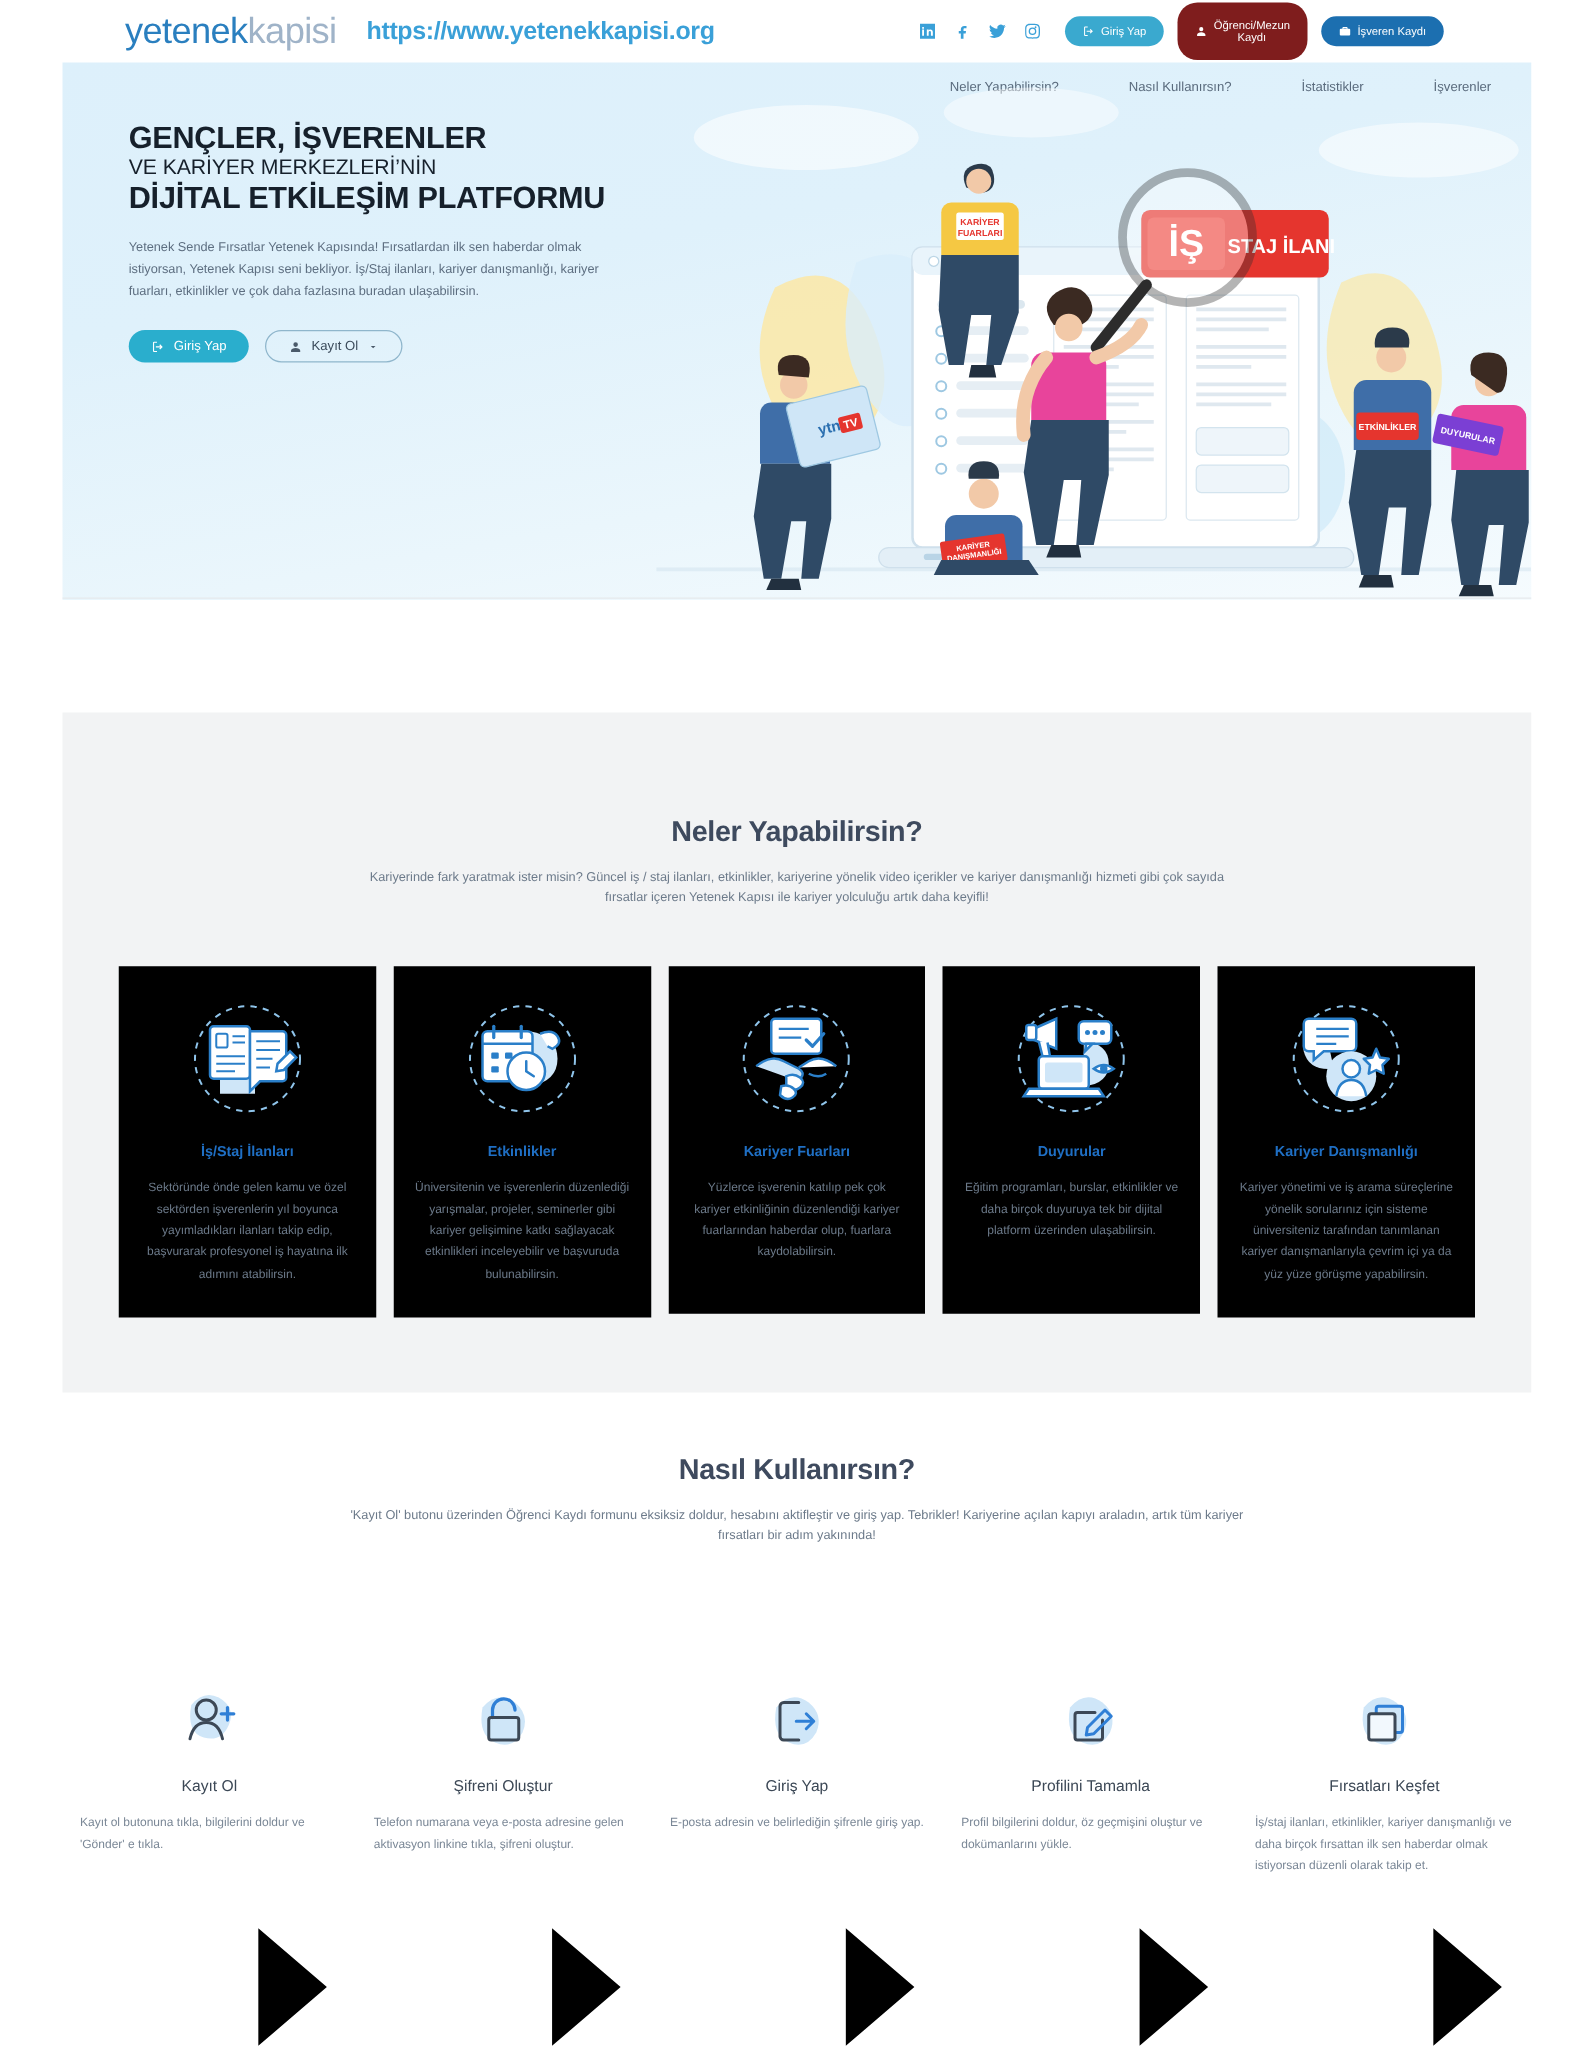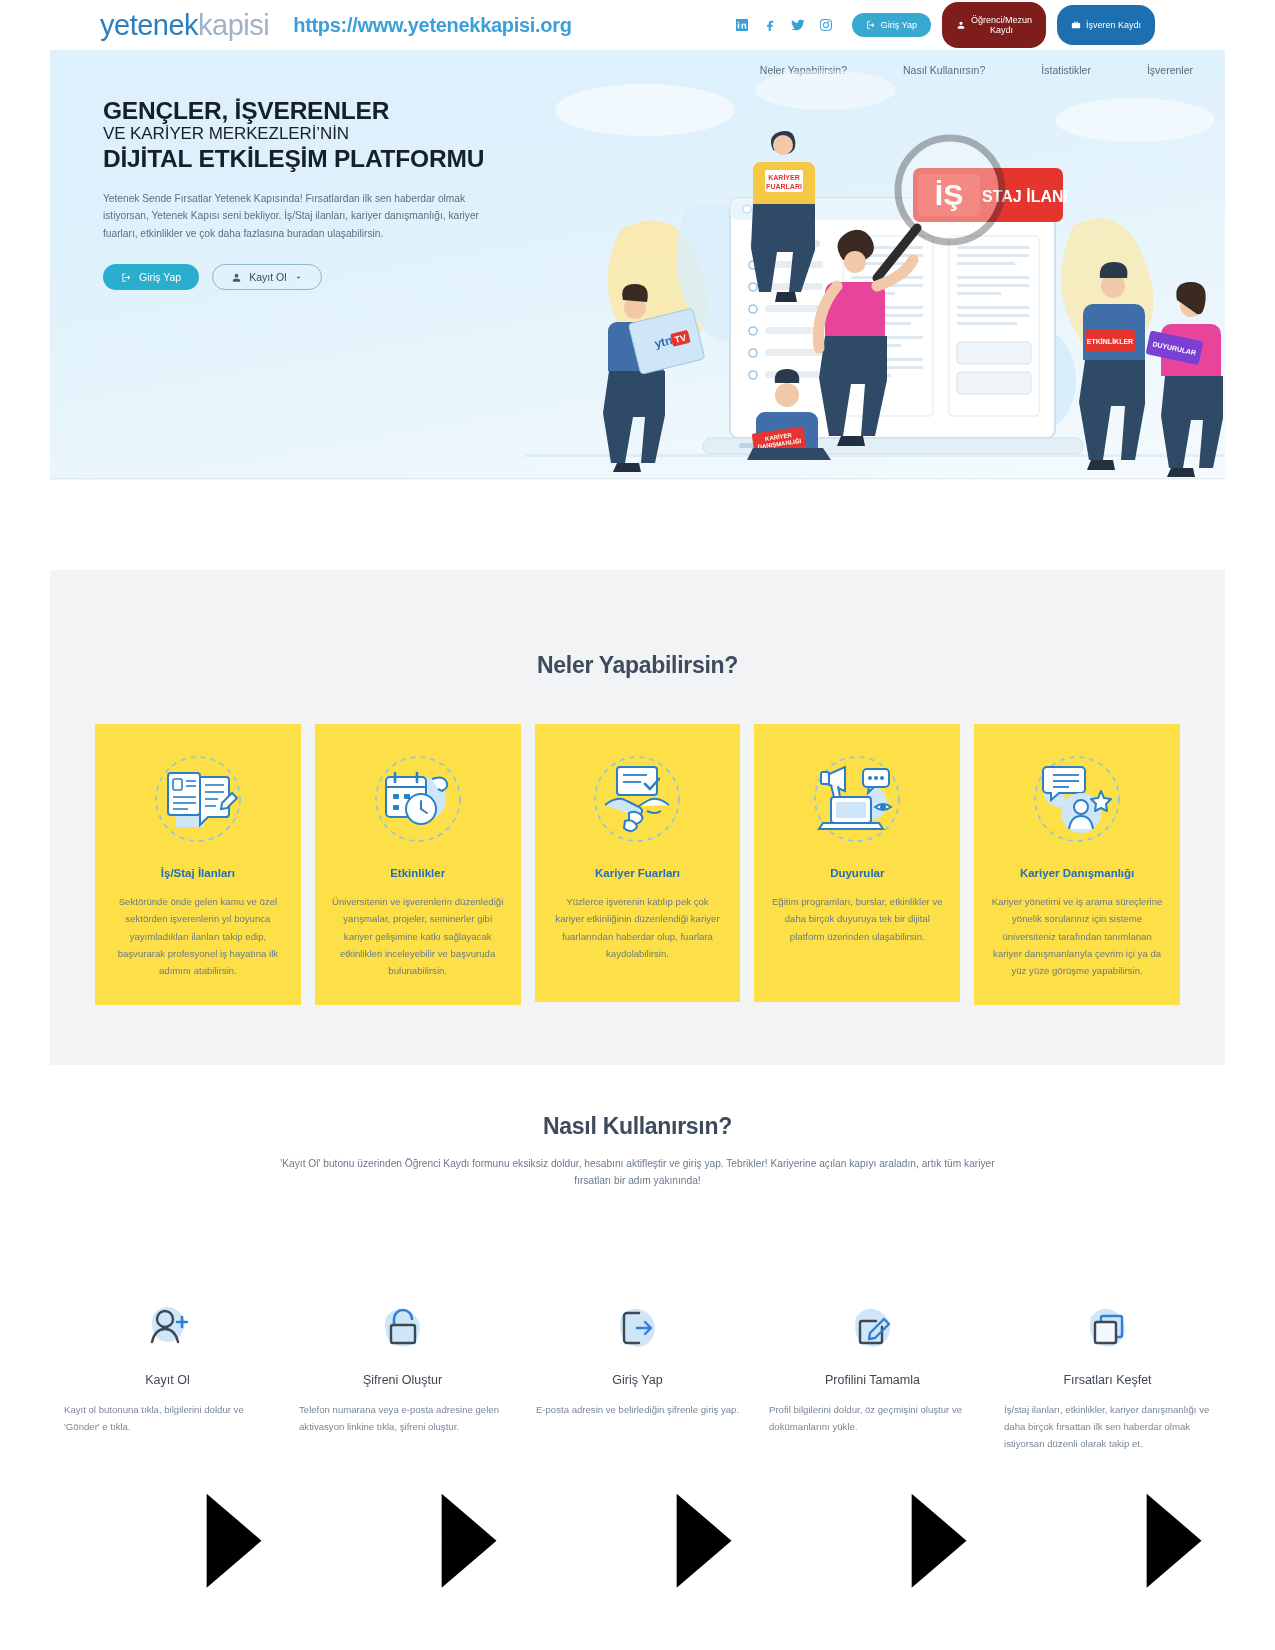--- a/index.html
+++ b/index.html
@@ -59,21 +59,21 @@
     padding: 6px 14px;
     line-height: 1.15;
     text-align: center;
     white-space: pre-line;
     cursor: pointer;
     border: none;
   }
   .btn svg { width: 10px; height: 10px; fill: #fff; flex: none; }
   .btn-login { background: #3aa9cf; min-width: 78px; height: 24px; }
   .btn-student { background: #7f1d1d; min-width: 78px; height: 46px; }
-  .btn-employer { background: #1c6fb0; min-width: 78px; height: 40px; }
+  .btn-employer { background: #1c6fb0; min-width: 78px; height: 24px; }
 
   
   .hero {
     position: relative;
     margin: 0 50px;
     height: 430px;
     background: linear-gradient(170deg, #ddf0fb 0%, #dff1fb 35%, #eaf6fc 70%, #f5fbfe 100%);
     overflow: hidden;
   }
   .hero-nav {
@@ -110,21 +110,21 @@
 
   
   .sect-grey {
     margin: 90px 50px 0 50px;
     background: #f2f3f4;
     padding: 82px 45px 60px 45px;
   }
   .sec-title { text-align: center; font-size: 23px; font-weight: bold; color: #3e4a5e; letter-spacing: -0.3px; }
   .sec-sub { text-align: center; font-size: 10.2px; color: #6c7a8a; line-height: 1.6; margin: 16px auto 0 auto; max-width: 720px; }
   .cards { display: flex; gap: 14px; margin-top: 45px; align-items: flex-start; }
-  .card { background: #fde047; flex: 1; padding: 24px 16px 26px 16px; min-height: 278px; display: flex; flex-direction: column; align-items: center; }
+  .card { background: #000000; flex: 1; padding: 24px 16px 26px 16px; min-height: 278px; display: flex; flex-direction: column; align-items: center; }
   .card-ico { height: 105px; display: flex; align-items: center; justify-content: center; }
   .card-ico svg { width: 104px; height: 100px; }
   .card-title { font-size: 11.5px; font-weight: bold; color: #1f6fc4; margin-top: 14px; text-align: center; }
   .card-body { font-size: 9.6px; line-height: 1.8; color: #6c7a8a; text-align: center; margin-top: 14px; }
 
   
   .sect-white { margin: 48px 50px 0 50px; padding: 0 0 20px 0; }
   .steps { display: flex; gap: 0; margin-top: 108px; }
   .step { flex: 1; display: flex; flex-direction: column; align-items: center; padding: 0 14px; }
   .step-ico { width: 62px; height: 62px; display: flex; align-items: center; justify-content: center; }
@@ -376,20 +376,21 @@
             <path d="M7 10l5 5 5-5z"></path>
           </svg>
       </button>
     </div>
   </div>
 </div>
 <div class="hero-underline"></div>
 
 <div class="sect-grey">
   <div class="sec-title">Neler Yapabilirsin?</div>
+  <div class="sec-sub">Kariyerinde fark yaratmak ister misin? Güncel iş / staj ilanları, etkinlikler, kariyerine yönelik video içerikler ve kariyer danışmanlığı hizmeti gibi çok sayıda fırsatlar içeren Yetenek Kapısı ile kariyer yolculuğu artık daha keyifli!</div>
 
   <div class="cards">
 
     <div class="card">
       <div class="card-ico">
         <svg viewBox="0 0 104 100">
           <circle cx="52" cy="48" r="42" fill="none" stroke="#8fc4ea" stroke-width="1.6" stroke-dasharray="5 5"></circle>
           <path d="M30 56 q14-10 28 0 v20 h-28z" fill="#cfe6f8"></path>
           <rect x="22" y="22" width="32" height="42" rx="3" fill="#fff" stroke="#2a7fc9" stroke-width="2"></rect>
           <rect x="27" y="28" width="9" height="11" rx="1.5" fill="none" stroke="#2a7fc9" stroke-width="1.6"></rect>

